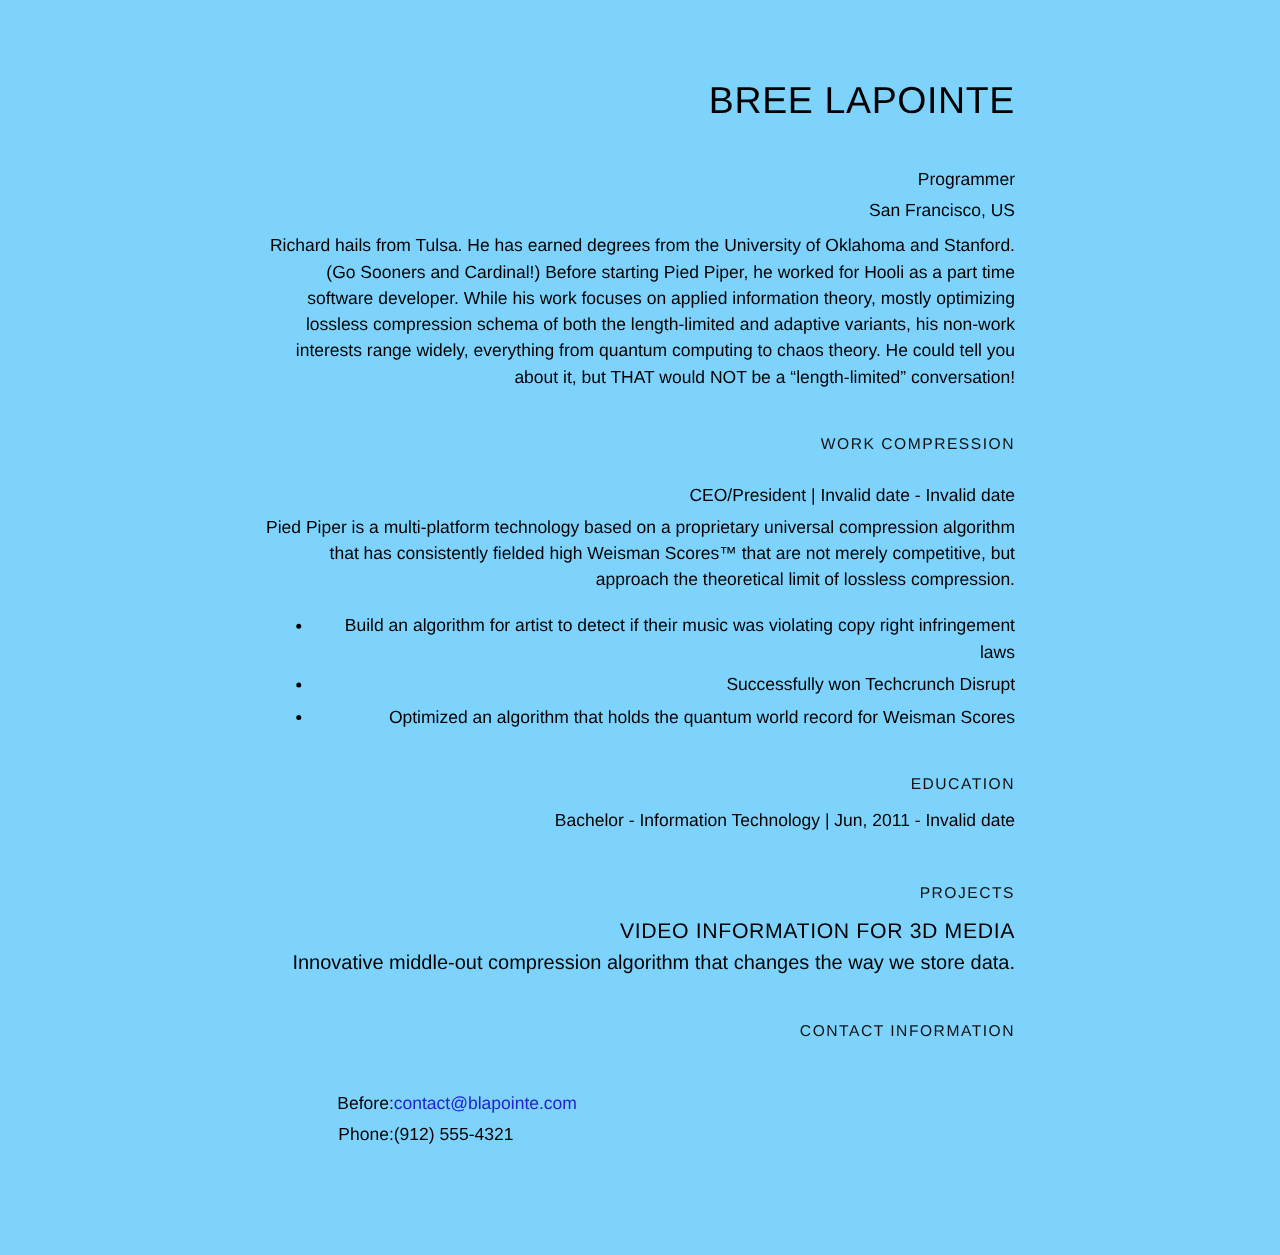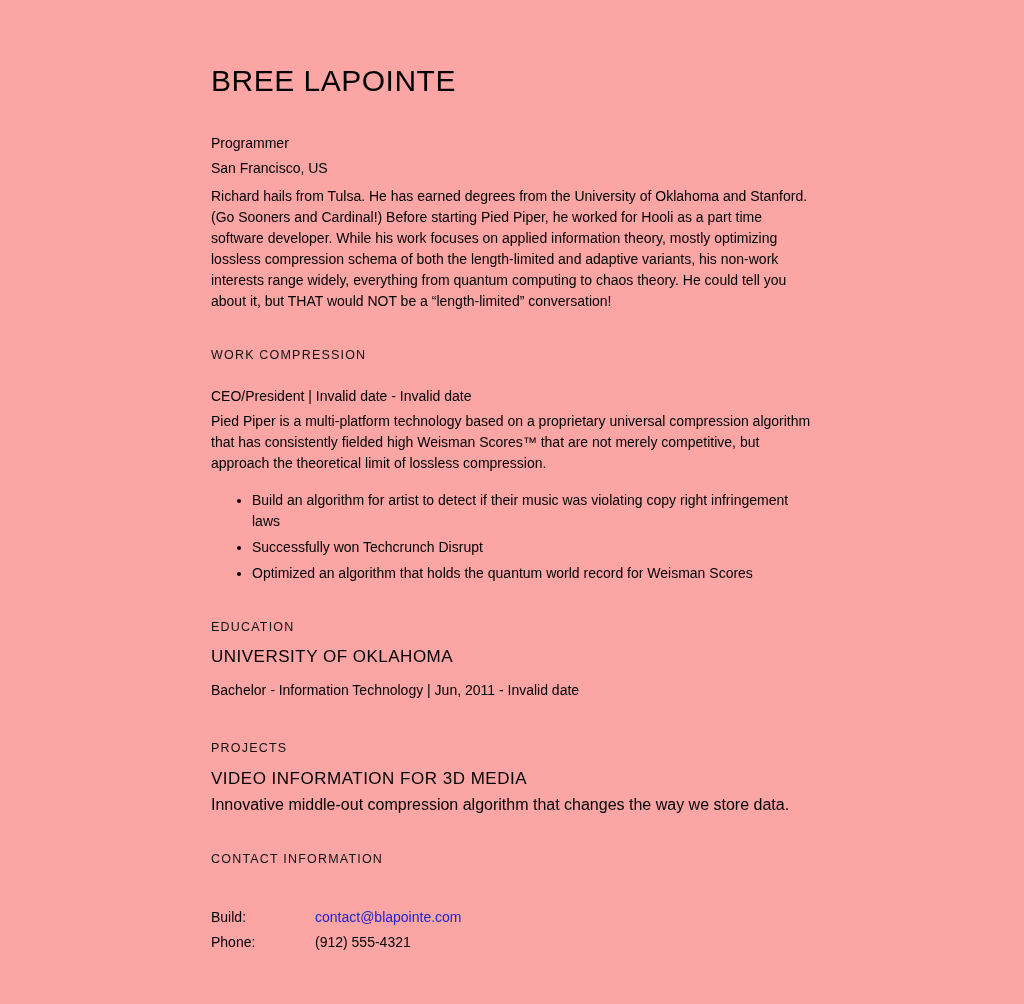--- a/index.html
+++ b/index.html
@@ -8,21 +8,22 @@
     height: 1004px;
     background: #ffffff;
     font-family: "Liberation Sans", sans-serif;
     color: #000000;
     overflow: hidden;
   }
   .page {
     position: relative;
     width: 1024px;
     height: 1004px;
-    background: #fca5a5;
+    background: #7dd3fc;
+    text-align: right;
   }
   .content {
     position: absolute;
     left: 211px;
     top: 0;
     width: 601px;
   }
   .name-title {
     margin-top: 64px;
     font-size: 30px;
@@ -144,35 +145,34 @@
       <p class="work-desc">Pied Piper is a multi-platform technology based on a proprietary universal compression algorithm that has consistently fielded high Weisman Scores™ that are not merely competitive, but approach the theoretical limit of lossless compression.</p>
       <ul class="highlights">
         <li>Build an algorithm for artist to detect if their music was violating copy right infringement laws</li>
         <li>Successfully won Techcrunch Disrupt</li>
         <li>Optimized an algorithm that holds the quantum world record for Weisman Scores</li>
       </ul>
     </div>
 
     <div class="section-education">
       <div class="section-title">EDUCATION</div>
-      <div class="school-name">UNIVERSITY OF OKLAHOMA</div>
       <div class="degree-line">Bachelor - Information Technology | Jun, 2011 - Invalid date</div>
     </div>
 
     <div class="section-projects">
       <div class="section-title">PROJECTS</div>
       <div class="project-name">VIDEO INFORMATION FOR 3D MEDIA</div>
       <p class="project-desc">Innovative middle-out compression algorithm that changes the way we store data.</p>
     </div>
 
     <div class="section-contact">
       <div class="section-title">CONTACT INFORMATION</div>
       <div class="contact-rows">
         <div class="contact-row">
-          <span class="contact-label">Build:</span>
+          <span class="contact-label">Before:</span>
           <a class="contact-link" href="#">contact@blapointe.com</a>
         </div>
         <div class="contact-row">
           <span class="contact-label">Phone:</span>
           <span class="contact-value">(912) 555-4321</span>
         </div>
       </div>
     </div>
 
   </div>

